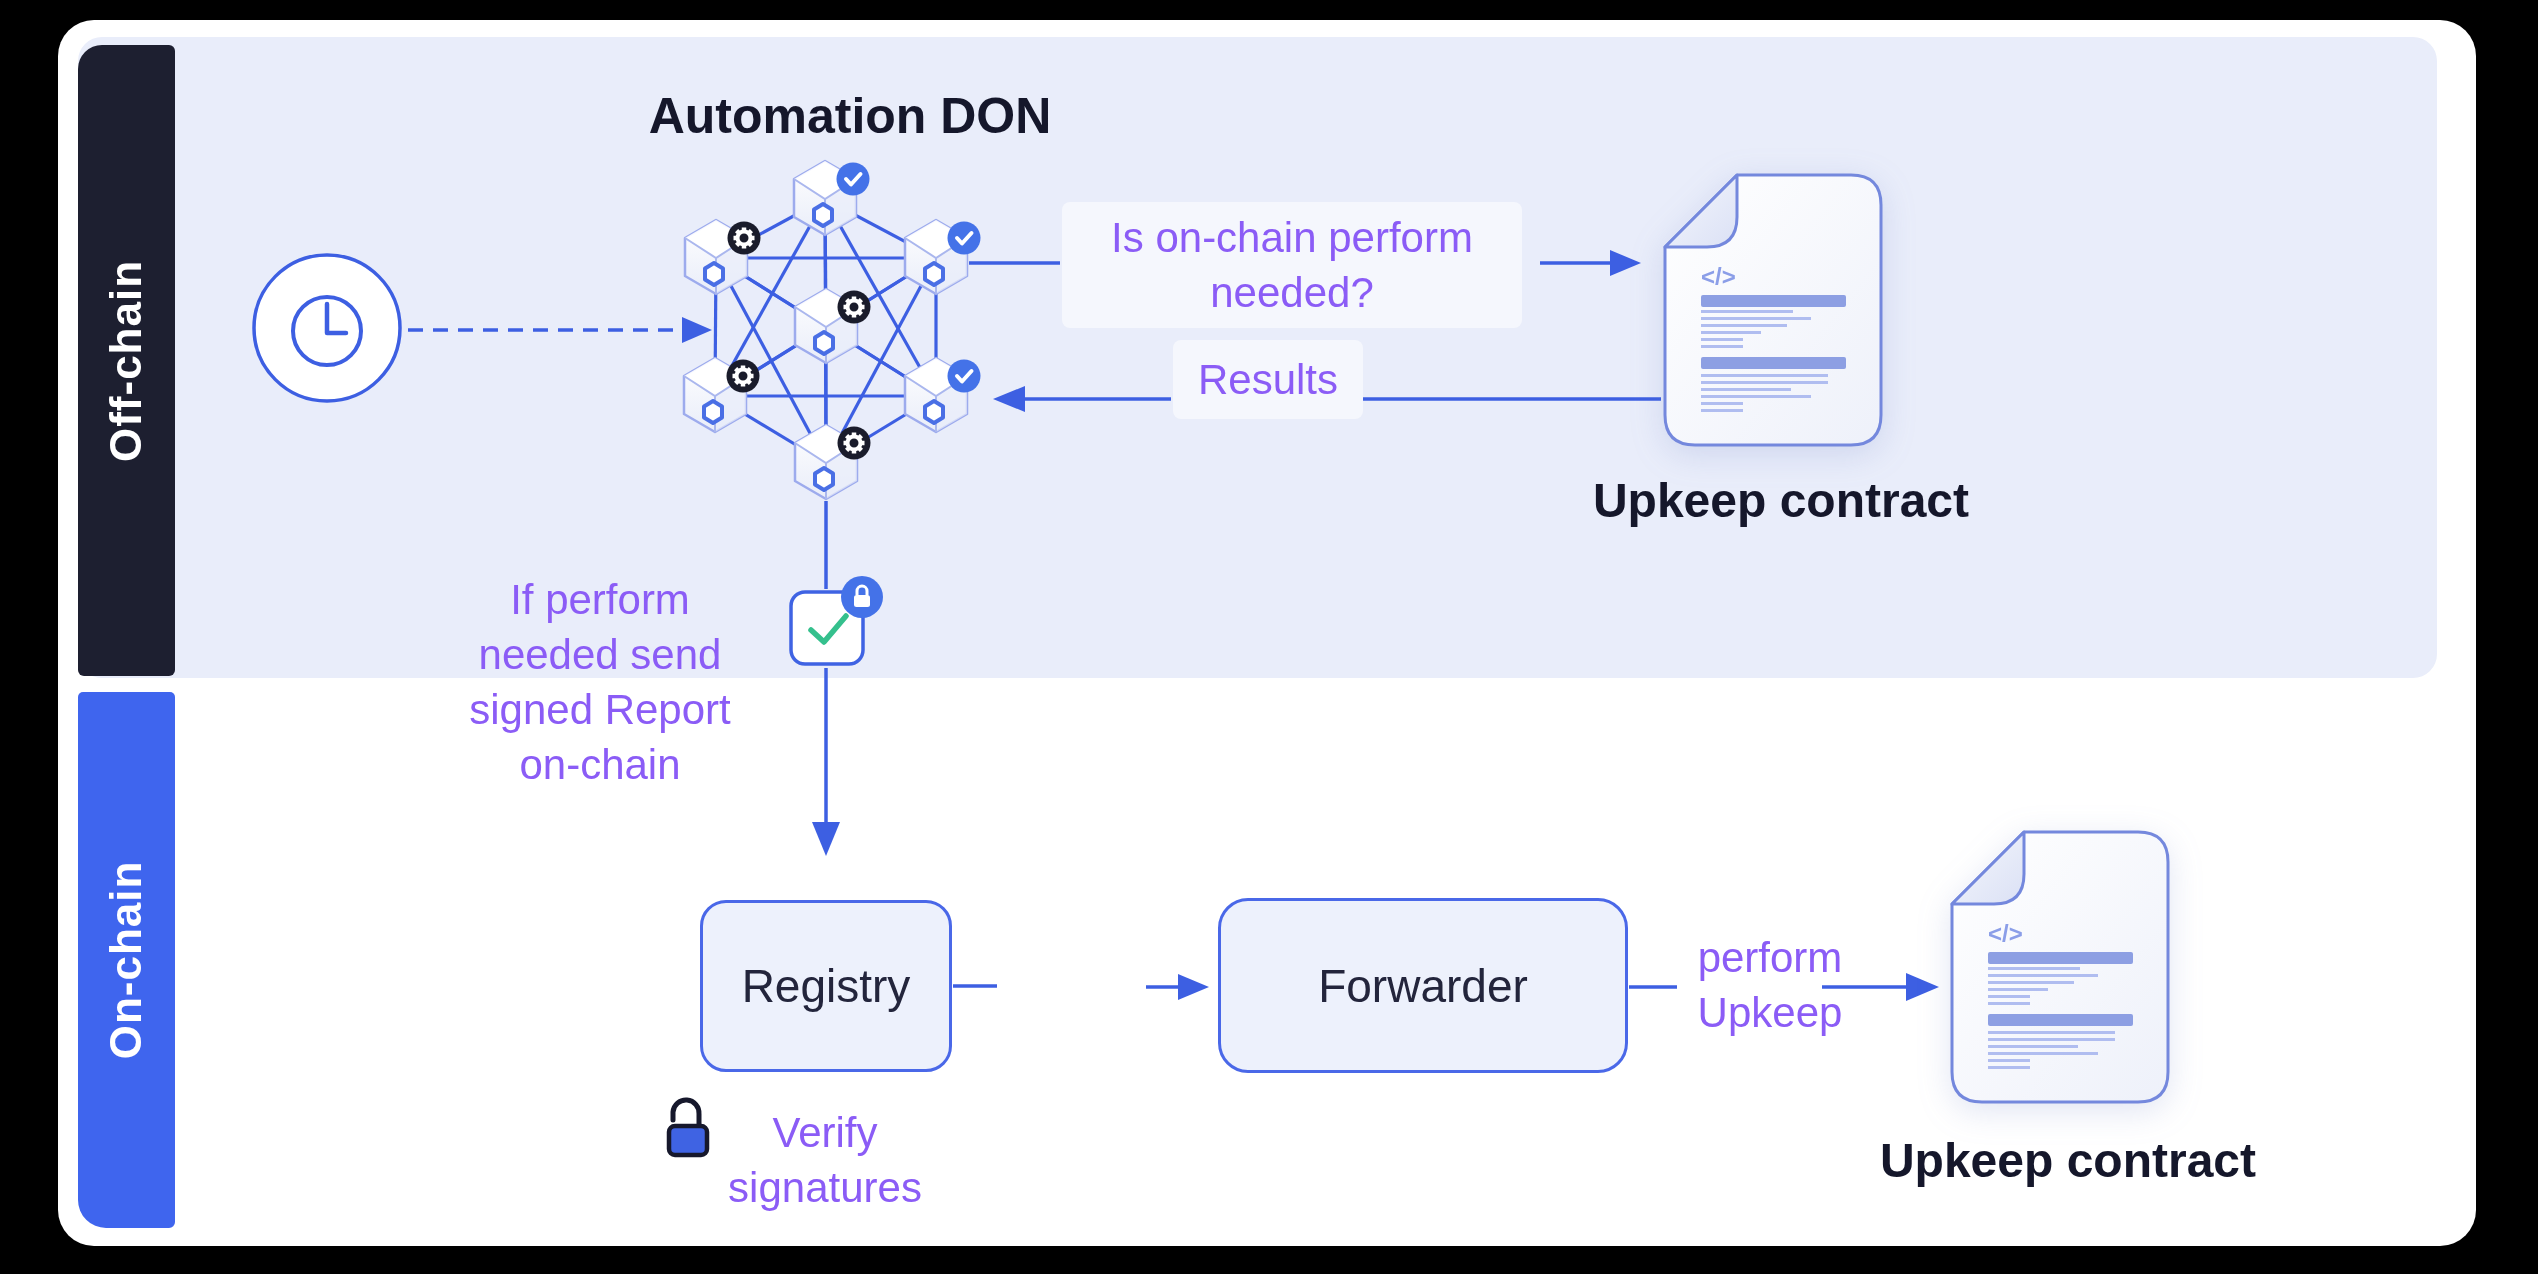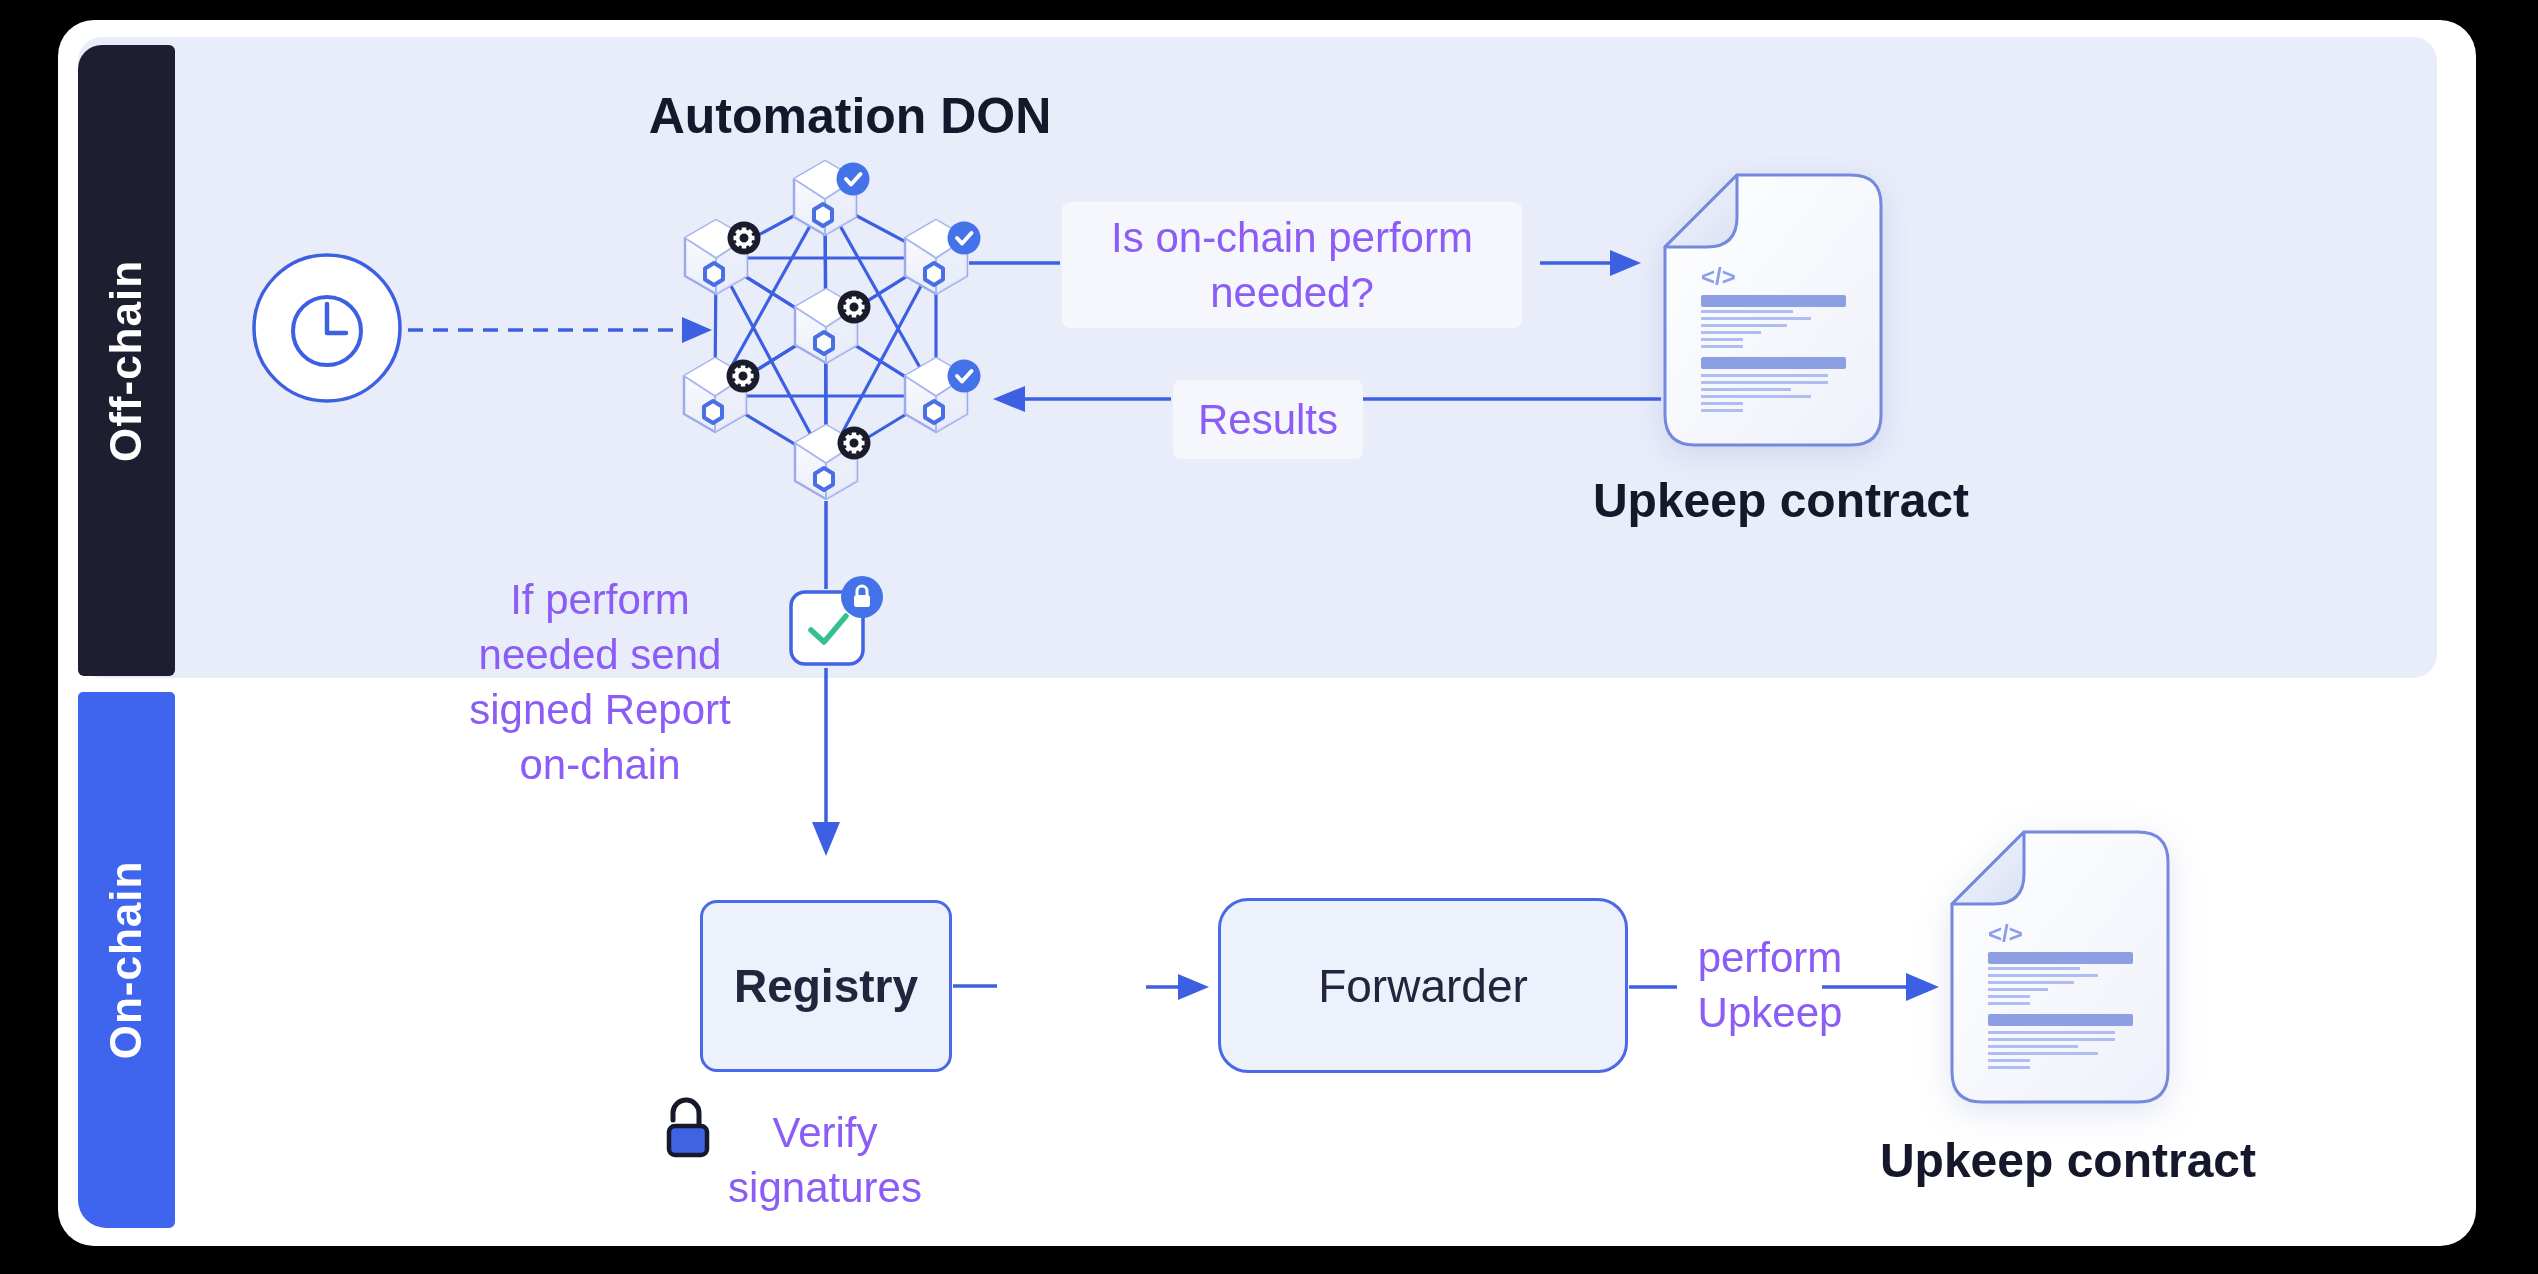--- a/index.html
+++ b/index.html
@@ -223,21 +223,21 @@
       <polygon points="1641,263 1610,250 1610,276"></polygon>
       <polygon points="993,399 1025,386 1025,412"></polygon>
       <polygon points="826,856 812,822 840,822"></polygon>
       <polygon points="1209,987 1178,974 1178,1000"></polygon>
       <polygon points="1939,987 1906,973 1906,1001"></polygon>
     </g>
   </svg>
 
   <div class="gray-note soft-box" style="left:1062px;top:202px;width:460px;height:126px;">Is on-chain perform
 needed?</div>
-  <div class="gray-note soft-box" style="left:1173px;top:380px;width:190px;height:79px;">Results</div>
+  <div class="gray-note soft-box" style="left:1173px;top:340px;width:190px;height:79px;">Results</div>
 
   <svg class="doc-icon" style="left:1663px;top:173px;" width="220" height="274" viewBox="0 0 220 274">
     <path d="M 74 2 H 188 Q 218 2 218 32 V 242 Q 218 272 188 272 H 32 Q 2 272 2 242 V 74 Z" fill="url(#docGrad)" stroke="#7488dd" stroke-width="3" stroke-linejoin="round"></path>
     <path d="M 74 2 V 44 Q 74 74 44 74 H 2 Z" fill="url(#foldGrad)" stroke="#7488dd" stroke-width="3" stroke-linejoin="round"></path>
     <text x="38" y="112" font-size="24" font-weight="bold" fill="#8b9ee8" font-family="Liberation Sans, sans-serif">&lt;/&gt;</text>
     <rect x="38" y="122" width="145" height="12" rx="2" fill="#8d9fe3"></rect>
     <g fill="#b0bdf0">
       <rect x="38" y="137" width="92" height="3"></rect>
         <rect x="38" y="144" width="110" height="3"></rect>
       <rect x="38" y="151" width="86" height="3"></rect>
@@ -264,21 +264,21 @@
   <svg class="overlay" style="left:780px;top:570px;" width="110" height="100" viewBox="0 0 110 100">
     <rect x="11" y="22" width="72" height="72" rx="14" fill="#ffffff" stroke="#3f63e3" stroke-width="3.5"></rect>
     <path d="M 31 60 L 44 72 L 66 46" fill="none" stroke="#35c08d" stroke-width="5.5" stroke-linecap="round" stroke-linejoin="round"></path>
     <g>
       <circle cx="82" cy="27" r="21" fill="#4472e8"></circle>
       <rect x="74" y="25" width="16" height="12" rx="2.5" fill="#ffffff"></rect>
       <path d="M 77 25 v -4 a 5 5 0 0 1 10 0 v 4" fill="none" stroke="#ffffff" stroke-width="3"></path>
     </g>
   </svg>
 
-  <div class="flow-box" style="left:700px;top:900px;width:252px;height:172px;border-radius:17px;font-weight:bold;">Registry</div>
+  <div class="flow-box" style="left:700px;top:900px;width:252px;height:172px;border-radius:26px;">Registry</div>
   <div class="flow-box" style="left:1218px;top:898px;width:410px;height:175px;border-radius:30px;">Forwarder</div>
   <div class="gray-note" style="left:1690px;top:930px;width:160px;height:110px;">perform
 Upkeep</div>
 
   <svg class="overlay" style="left:663px;top:1094px;" width="48" height="66" viewBox="0 0 48 66">
     <path d="M 36 34 V 20 A 13 13 0 0 0 10 18 V 26" fill="none" stroke="#16182c" stroke-width="5" stroke-linecap="round"></path>
     <rect x="6" y="32" width="38" height="29" rx="6" fill="#3f63e3" stroke="#16182c" stroke-width="4.5"></rect>
   </svg>
   <div class="gray-note" style="left:700px;top:1106px;width:250px;height:108px;">Verify
 signatures</div>

